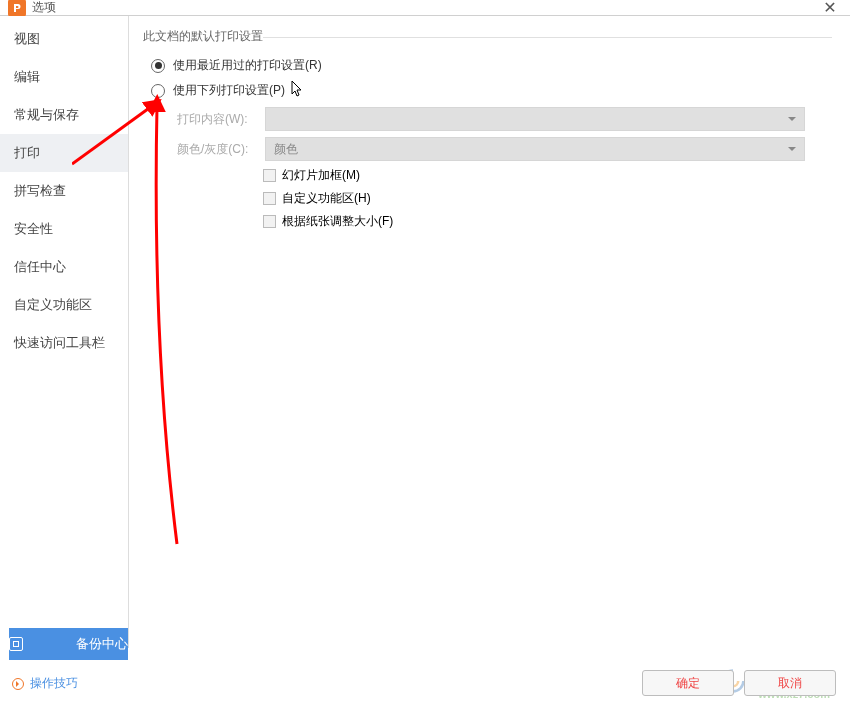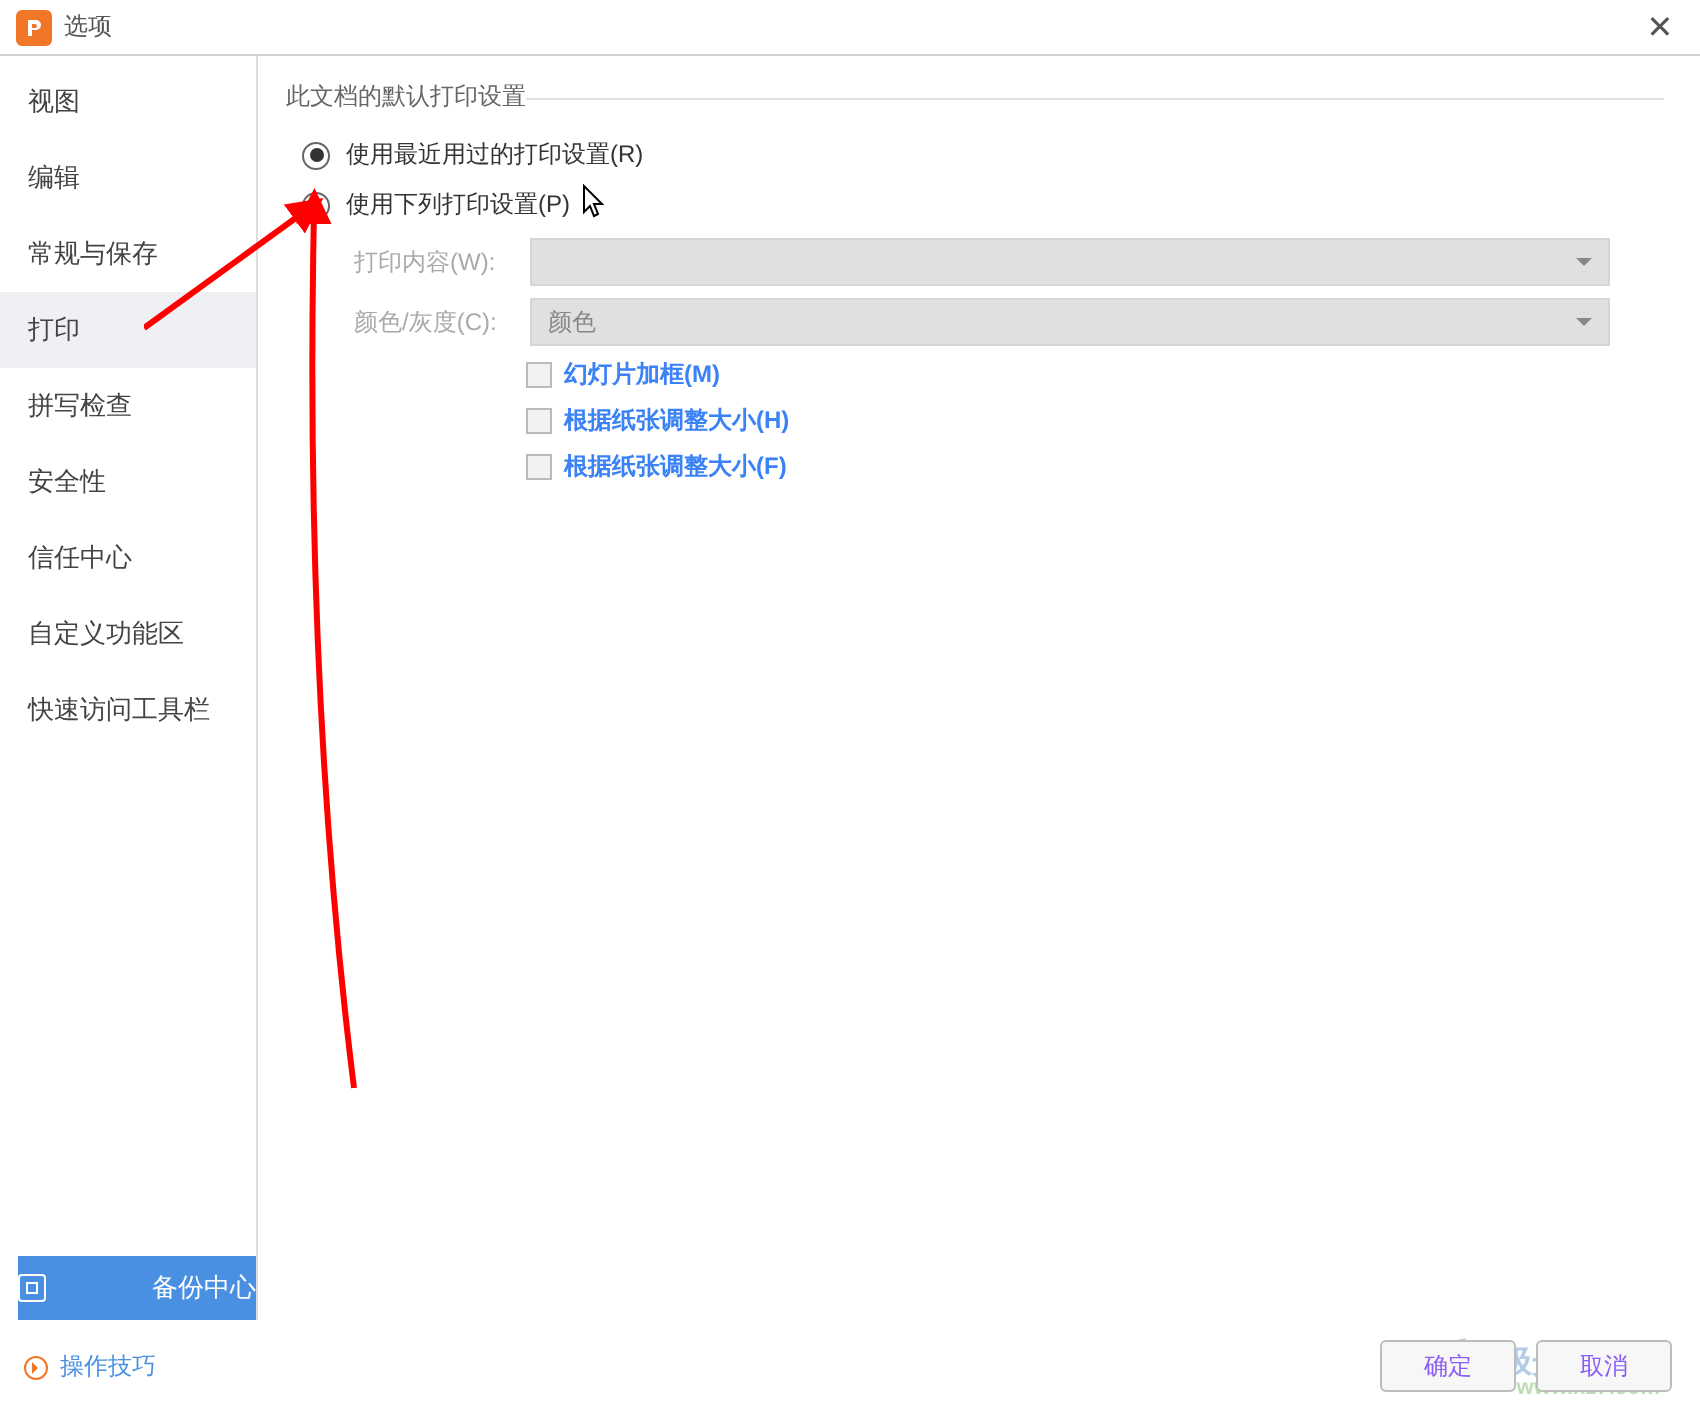--- a/index.html
+++ b/index.html
@@ -1,18 +1,18 @@
 <!DOCTYPE html>
 <html><head>
 <meta charset="utf-8">
 <style>
 * { margin: 0; padding: 0; box-sizing: border-box; font-family: "Microsoft YaHei", "Segoe UI", sans-serif; }
 body { background: #fff; width: 850px; height: 710px; overflow: hidden; position: relative; }
 
-.title-bar { height: 28px; border-bottom: 1px solid #d0d0d0; display: flex; align-items: center; padding: 0 8px; font-size: 12px; }
+.title-bar { height: 16px; border-bottom: 1px solid #d0d0d0; display: flex; align-items: center; padding: 0 8px; font-size: 12px; }
 .title-bar .logo { width: 18px; height: 18px; background: #f07628; border-radius: 3px; margin-right: 6px; display:flex; align-items:center; justify-content:center; }
 .title-bar .logo svg { width:12px; height:12px; }
 .title-bar .title { flex: 1; color: #555; }
 .title-bar .close { font-size: 16px; color: #555; cursor: pointer; width: 24px; text-align: center; }
 
 .content-area { display: flex; height: 632px; }
 .sidebar { width: 128px; background: #fff; border-right: none; padding-top: 4px; }
 .sidebar-item { padding: 10px 14px; font-size: 13px; color: #444; cursor: pointer; font-family: Liberation Serif, serif; }
 .sidebar-item.active { background: #eef0f3; }
 .vline { border-left: 1px solid #ddd; margin-left: 0; }
@@ -22,33 +22,33 @@
 .group-label::after { content:""; position:absolute; top:50%; left: 120px; right:0; border-top:1px solid #e0e0e0; }
 .radio-row { display: flex; align-items: center; margin: 6px 0 6px 8px; font-size: 12px; color: #333; }
 .radio-row .radio { width:14px; height:14px; border:1px solid #666; border-radius:50%; margin-right:8px; display:inline-flex; align-items:center; justify-content:center; }
 .radio-row.checked .radio::after { content:""; width:7px; height:7px; border-radius:50%; background:#333; display:block; }
 .cursor-ptr { display:inline-block; margin-left:6px; }
 
 .form-row { display: flex; align-items: center; margin: 6px 0 6px 34px; font-size: 12px; color: #aaa; }
 .form-row .lbl { width: 82px; margin-right: 6px; }
 .form-row .dd { flex:1; max-width: 540px; height: 24px; background: #e0e0e0; border: 1px solid #d6d6d6; position: relative; display:flex; align-items:center; padding:0 8px; color:#888; }
 .form-row .dd::after { content:""; position:absolute; right:8px; top:50%; margin-top:-2px; border:4px solid transparent; border-top-color:#888; }
-.chk-row { display:flex; align-items:center; margin: 6px 0 6px 120px; font-size:12px; color:#3b82f6;font-weight:bold; }
+.chk-row { display:flex; align-items:center; margin: 6px 0 6px 120px; font-size:12px; color:#000000; }
 .chk-row .chk { width:13px; height:13px; border:1px solid #bbb; background:#f2f2f2; margin-right:6px; }
 
 .backup-btn { position: absolute; left: 9px; bottom: 50px; width: 119px; height: 32px; background: #4a90e2; color:#fff; display:flex; align-items:center; justify-content:space-between; font-size:13px; cursor:pointer; gap:6px; }
 .backup-btn .ic { width:14px; height:14px; border:1.5px solid #fff; border-radius:2px; display:inline-block; position:relative;}
 .backup-btn .ic::after{content:""; position:absolute; left:3px; top:3px; right:3px; bottom:3px; border:1px solid #fff;}
 
 .tips-link { position:absolute; left:12px; bottom: 18px; font-size: 12px; color:#4a90e2; display:flex; align-items:center; gap:6px; cursor:pointer;}
 .tips-link .ci { width:12px; height:12px; border:1.2px solid #f07628; border-radius:50%; display:inline-flex; align-items:center; justify-content:center; }
 .tips-link .ci::after { content:""; border:3px solid transparent; border-left-color:#f07628; margin-left:2px; }
 
 .bottom-btns { position:absolute; right:14px; bottom:14px; display:flex; gap:10px; }
-.bottom-btns .btn { width:68px; height:26px; border:1px solid #bdbdbd; background:#f7f7f7; font-size:12px; color:#8b5cf6; display:flex; align-items:center; justify-content:center; cursor:pointer; border-radius:3px; }
+.bottom-btns .btn { width:92px; height:26px; border:1px solid #bdbdbd; background:#f7f7f7; font-size:12px; color:#ef4444; display:flex; align-items:center; justify-content:center; cursor:pointer; border-radius:3px; }
 
 .watermark { position:absolute; right:20px; bottom:16px; font-size:16px; color:#5b8fc7; opacity:0.45; pointer-events:none; font-weight:bold; display:flex; align-items:center; gap:4px; }
 .watermark .sub { font-size:11px; color:#6fb65e; position:absolute; right:0; bottom:-6px;}
 .watermark .swirl { width:26px; height:26px; }
 
 .arrow-svg { position:absolute; left:72px; top:84px; pointer-events:none; }
 </style>
 </head>
 <body>
 
@@ -108,21 +108,21 @@
         <span>颜色</span>
       </div>
     </div>
 
     <div class="chk-row">
       <span class="chk"></span>
       <span>幻灯片加框(M)</span>
     </div>
     <div class="chk-row">
       <span class="chk"></span>
-      <span>根据纸张调整大小(H)</span>
+      <span>自定义功能区(H)</span>
     </div>
     <div class="chk-row">
       <span class="chk"></span>
       <span>根据纸张调整大小(F)</span>
     </div>
   </div>
 </div>
 
 <svg class="arrow-svg" width="120" height="480">
   <defs>

